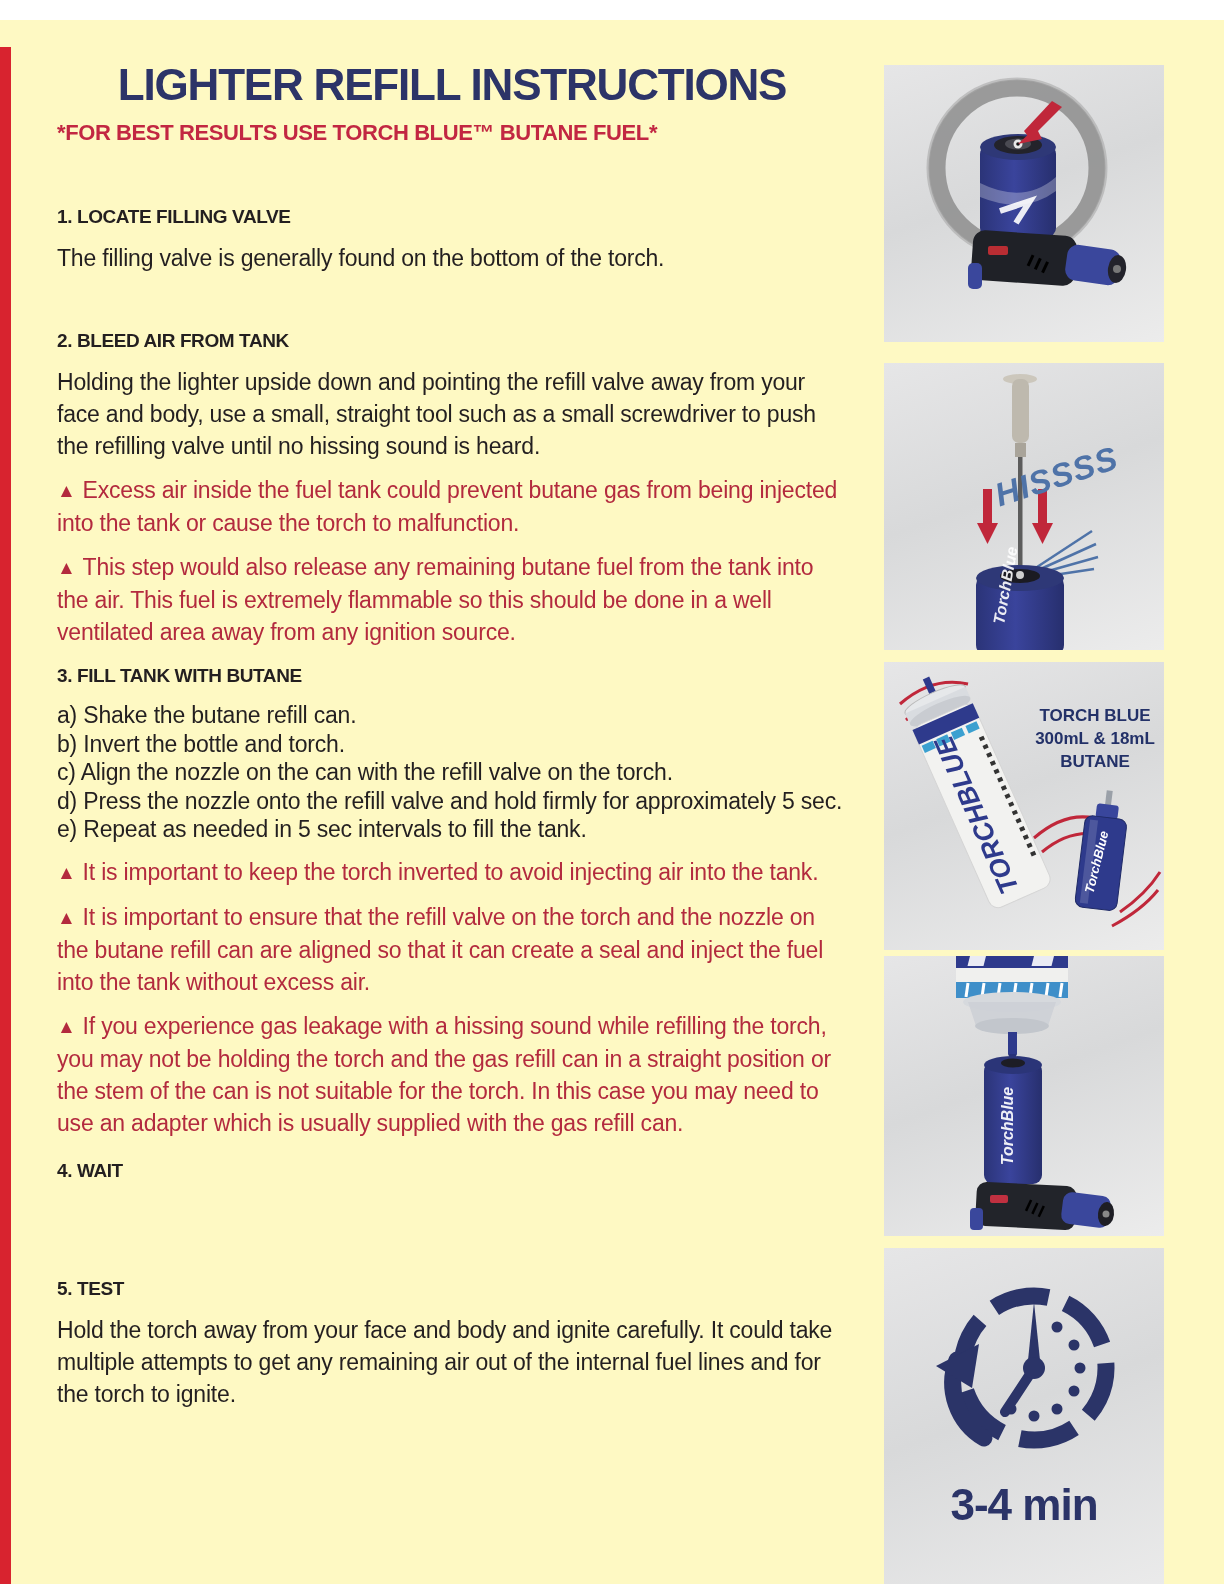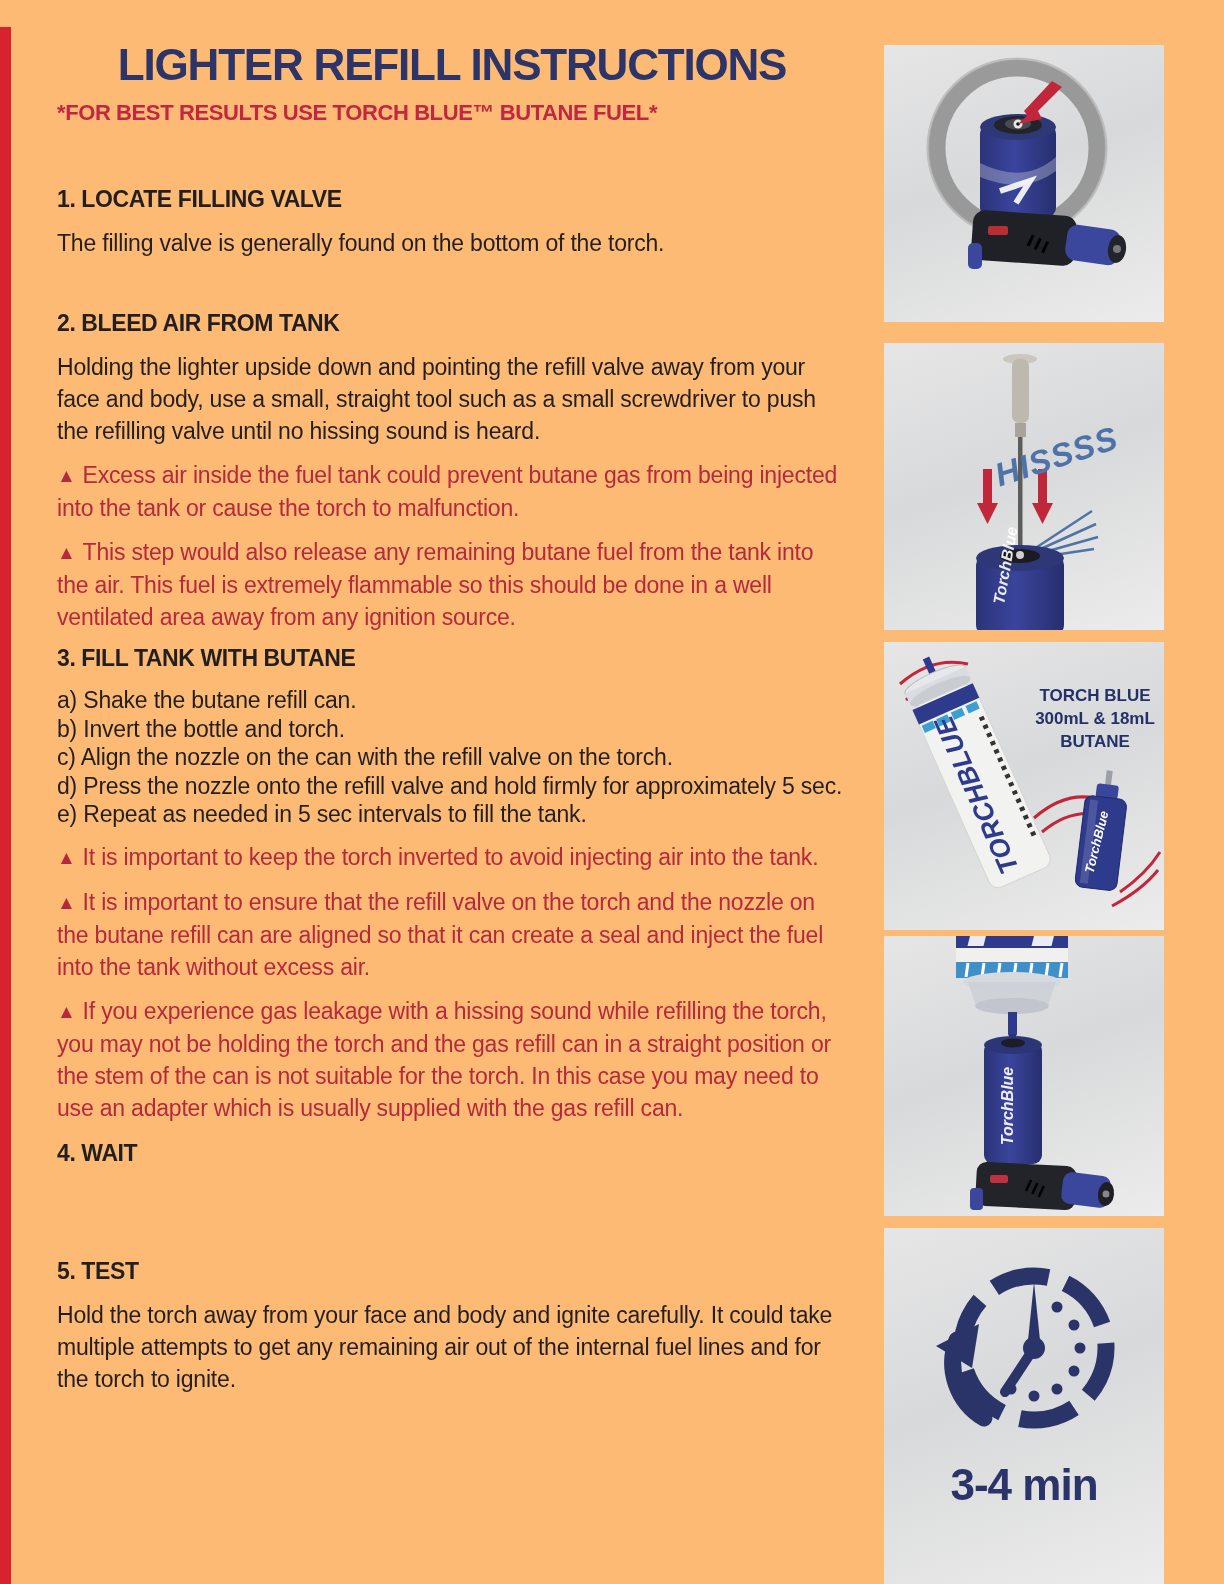--- a/index.html
+++ b/index.html
@@ -1,26 +1,26 @@
 <!DOCTYPE html>
 <html><head>
 <meta charset="utf-8">
 <style>
   html,body{margin:0;padding:0;background:#ffffff;}
   body{width:1224px;height:1584px;position:relative;overflow:hidden;
        font-family:"Liberation Sans", sans-serif;-webkit-font-smoothing:antialiased;}
-  .page{position:absolute;inset:0;background:#fdba74;}
+  .page{position:absolute;inset:0;background:#fef9c3;margin-top:20px;}
   .leftbar{position:absolute;left:0;top:27px;width:11px;height:1557px;background:#d8232f;}
   .main{position:absolute;left:57px;top:0;width:790px;}
   .title{position:absolute;left:0;top:40px;width:790px;text-align:center;
          font-size:44px;font-weight:bold;letter-spacing:-1.2px;color:#2c3468;}
   .subtitle{position:absolute;left:0;top:100px;width:790px;text-align:left;
          font-size:22px;font-weight:bold;letter-spacing:-0.4px;color:#c22742;}
   .step{position:absolute;left:0;width:790px;}
-  .step h2{margin:0 0 14px 0;font-size:23px;font-weight:bold;color:#231f20;letter-spacing:-0.4px;}
+  .step h2{margin:0 0 14px 0;font-size:19px;font-weight:bold;color:#231f20;letter-spacing:-0.4px;}
   .step p{margin:0 0 12px 0;font-size:23px;line-height:32px;letter-spacing:-0.2px;color:#231f20;}
   .step .list p{margin:0;line-height:28.5px;}
   .step .list{margin:0 0 12px 0;}
   .warn{color:#b32a3e !important;}
   .warn .tri{display:inline-block;margin-right:7px;font-size:19px;vertical-align:1px;color:#b32a3e;}
   #s1{top:186px;} #s2{top:310px;} #s3{top:645px;} #s4{top:1140px;} #s5{top:1258px;}
   
   .fig{position:absolute;left:884px;width:280px;overflow:hidden;
        background:linear-gradient(160deg,#e6e6e7 0%,#d8d9da 45%,#ececec 100%);}
   #f1{top:45px;height:277px;} #f2{top:343px;height:287px;}

